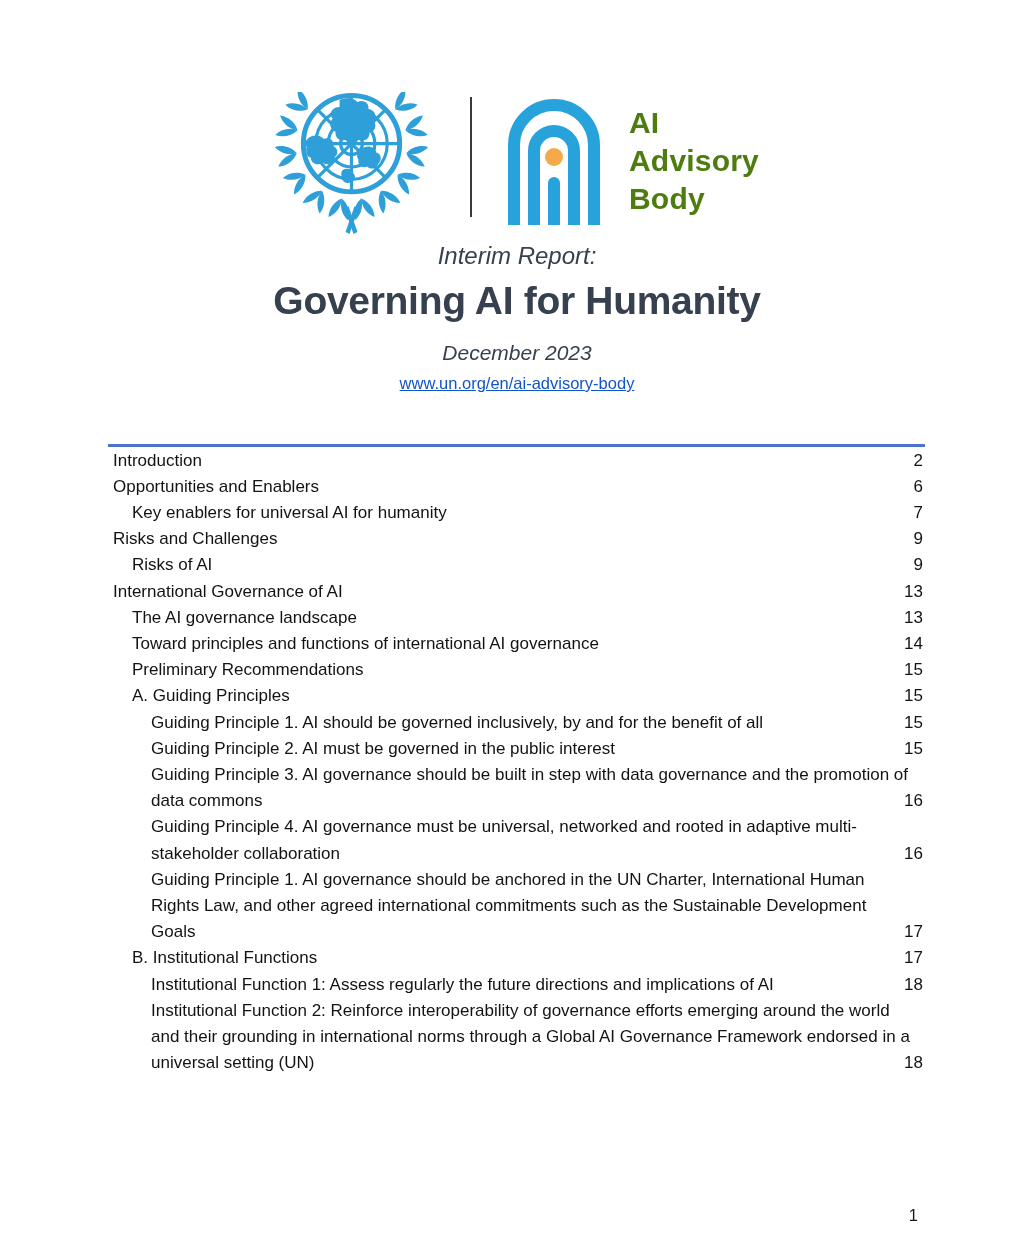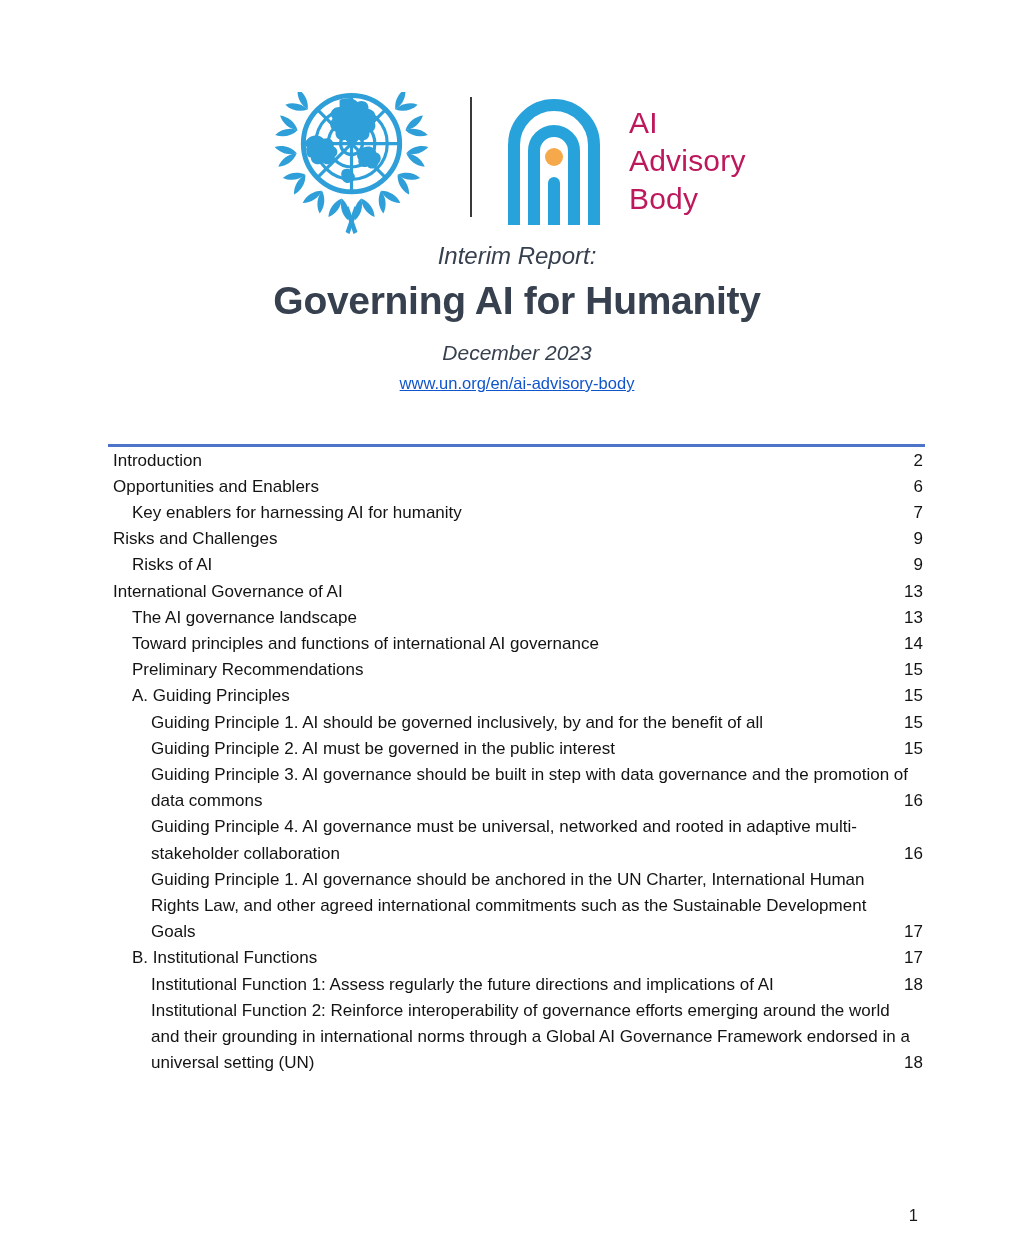--- a/index.html
+++ b/index.html
@@ -7,22 +7,22 @@
     position:relative; width:1019px; height:1260px; background:#ffffff;
     font-family:"Liberation Sans", sans-serif; overflow:hidden;
   }
 
   
   .un-logo   { position:absolute; left:271px; top:92px; }
   .logo-divider { position:absolute; left:470px; top:97px; width:2px; height:120px; background:#3a3a3c; }
   .arch-logo { position:absolute; left:502px; top:99px; }
   .brand {
     position:absolute; left:629px; top:104px;
-    font-weight:normal; font-size:30px; line-height:38px;
-    color:#be185d; letter-spacing:0.2px;
+    font-weight:bold; font-size:30px; line-height:38px;
+    color:#4d7c0f; letter-spacing:0.2px;
   }
 
   
   .title-block { position:absolute; left:100px; top:0; width:834px; }
   .title-block > div, .title-block > a { position:absolute; left:0; width:100%; text-align:center; }
   .kicker   { top:242px; font-size:24px; color:var(--heading);font-style:italic; }
   .doc-title{ top:279px; font-size:39px; font-weight:bold; letter-spacing:-0.3px; color:var(--heading); }
   .doc-date { top:341px; font-size:21px; font-style:italic; color:var(--heading); }
   .doc-link { top:374px; font-size:16.5px; color:var(--link); text-decoration:underline; cursor:pointer; }
 
@@ -149,21 +149,21 @@
     <div id="toc-list">
         <div class="toc-row lv0">
       <span class="toc-label">Introduction</span>
       <span class="toc-page">2</span>
     </div>
         <div class="toc-row lv0">
       <span class="toc-label">Opportunities and Enablers</span>
       <span class="toc-page">6</span>
     </div>
         <div class="toc-row lv1">
-      <span class="toc-label">Key enablers for harnessing AI for humanity</span>
+      <span class="toc-label">Key enablers for universal AI for humanity</span>
       <span class="toc-page">7</span>
     </div>
         <div class="toc-row lv0">
       <span class="toc-label">Risks and Challenges</span>
       <span class="toc-page">9</span>
     </div>
         <div class="toc-row lv1">
       <span class="toc-label">Risks of AI</span>
       <span class="toc-page">9</span>
     </div>

